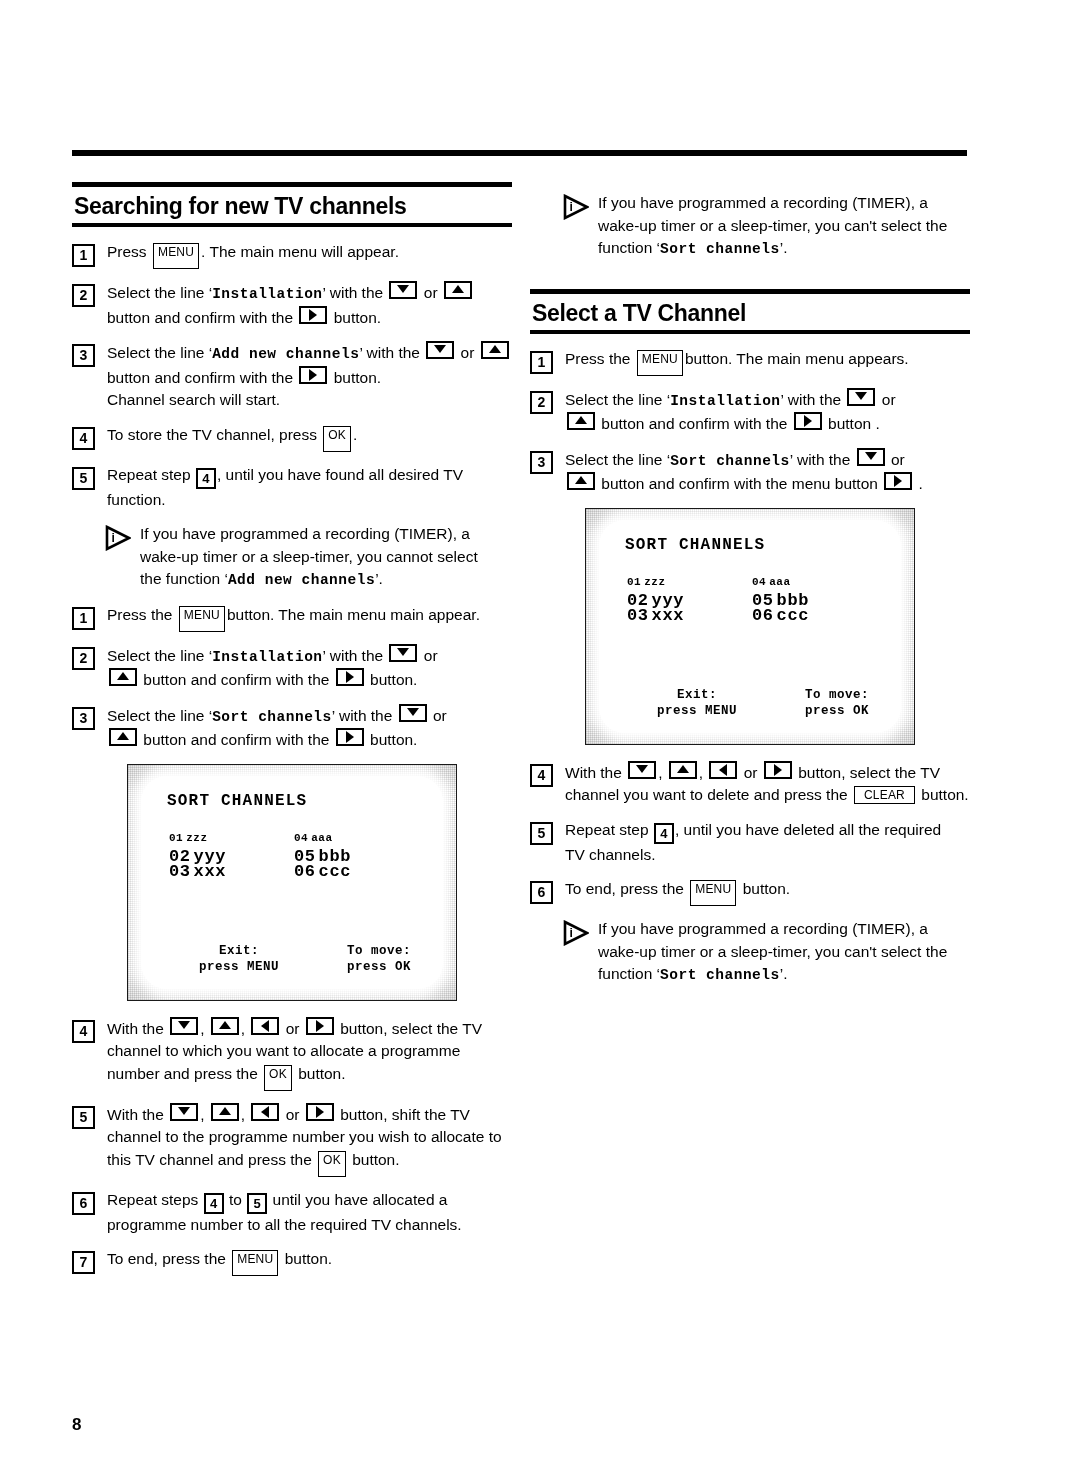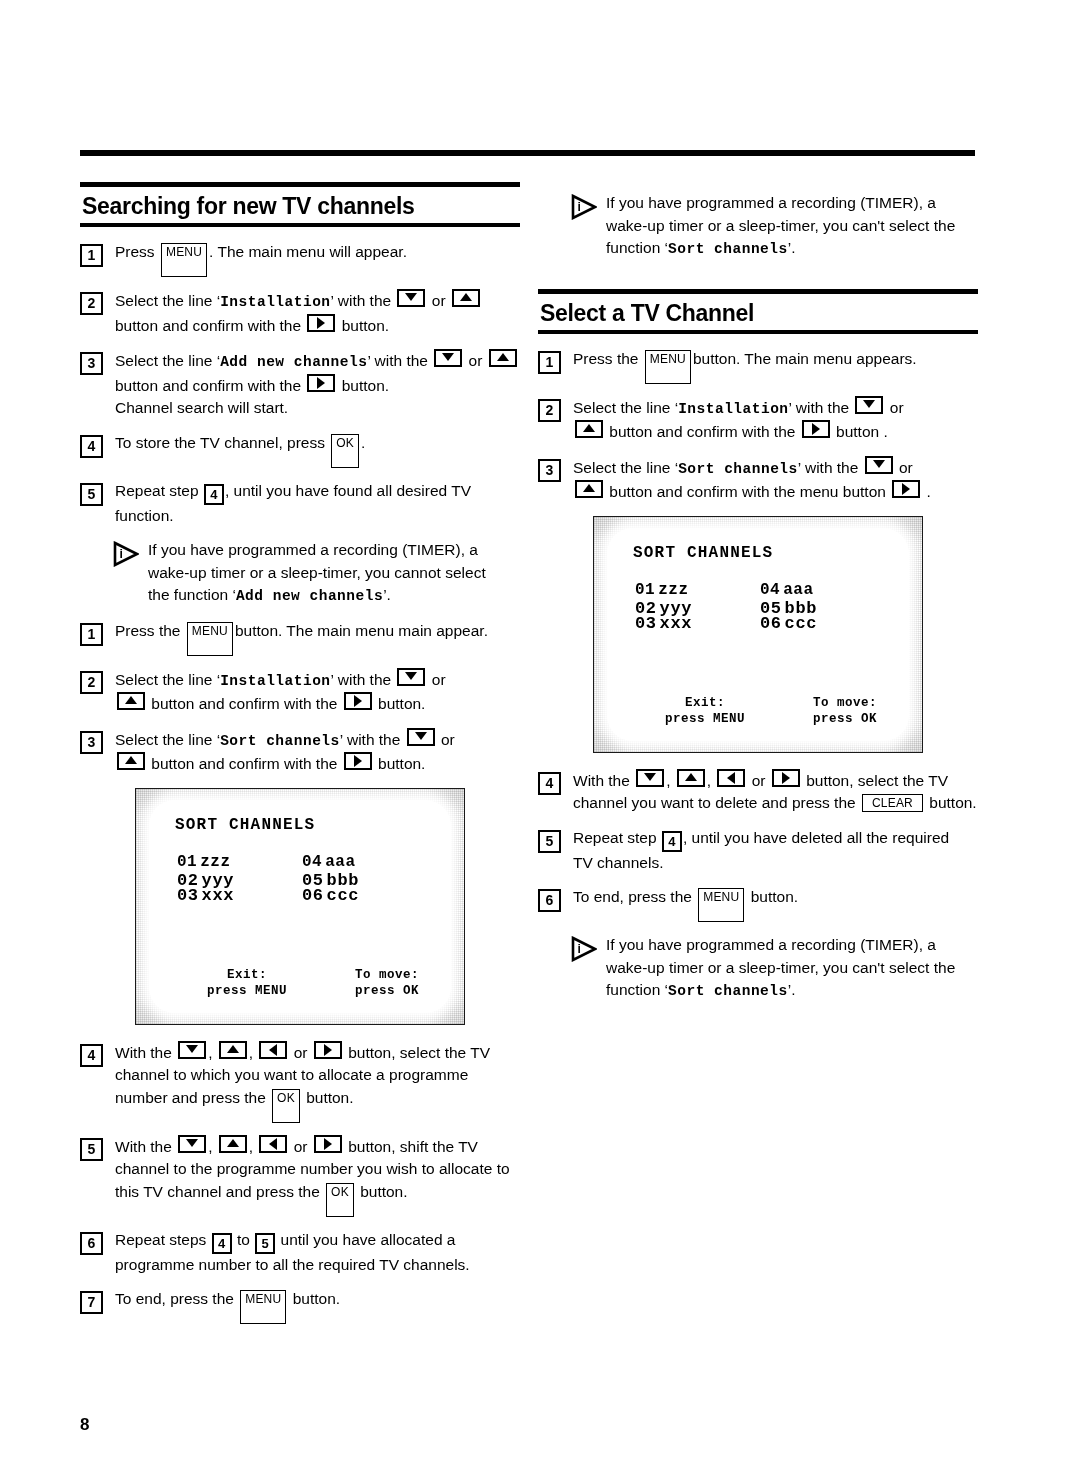--- a/index.html
+++ b/index.html
@@ -11,21 +11,21 @@
     width: 1080px;
     height: 1473px;
     position: relative;
     font-family: "Liberation Sans", sans-serif;
     color: #000000;
     overflow: hidden;
   }
 
   .page {
     position: absolute;
-    left: 12px; top: 0;
+    left: 4px; top: 0;
     width: 908px;
     height: 1473px;
   }
 
   
   .top-rule {
     position: absolute;
     left: 68px;
     top: 150px;
     width: 895px;
@@ -102,21 +102,21 @@
     vertical-align: -3px;
     margin: 0 1px;
   }
 
   
   .key {
     display: inline-block;
     border: 1.6px solid #000;
     font-size: 12px;
     line-height: 15px;
-    padding: 1px 4px 16px 4px;
+    padding: 1px 4px 8px 4px;
     vertical-align: 1px;
     margin: 0 2px;
     letter-spacing: 0.2px;
     white-space: nowrap;
   }
   .key-clear { padding: 1px 9px 0 9px; text-align: right; }
 
   
   .akey {
     display: inline-block;
@@ -218,21 +218,21 @@
     left: 28px;
     top: 52px;
     width: 250px;
   }
   .tv-cols {
     display: flex;
   }
   .tv-colA { width: 125px; }
   .tv-colB { width: 125px; }
   .tv-row-first {
-    font-size: 16px;
+    font-size: 11px;
     font-weight: bold;
     letter-spacing: 0.5px;
     line-height: 20px;
     margin-bottom: 1px;
   }
   .tv-row {
     font-size: 17px;
     font-weight: bold;
     letter-spacing: 0.6px;
     line-height: 15px;

